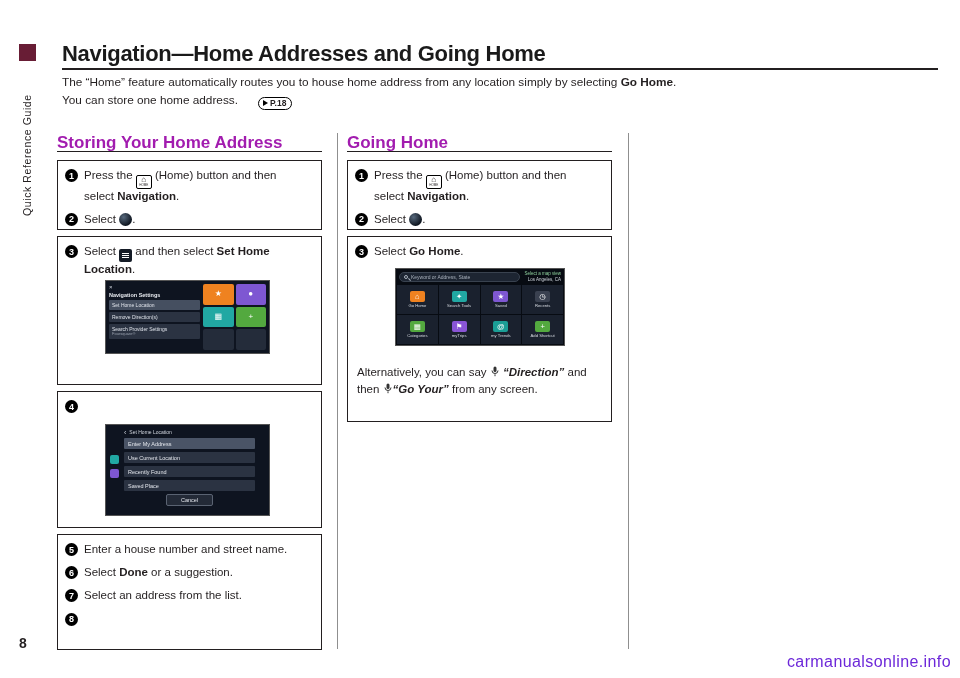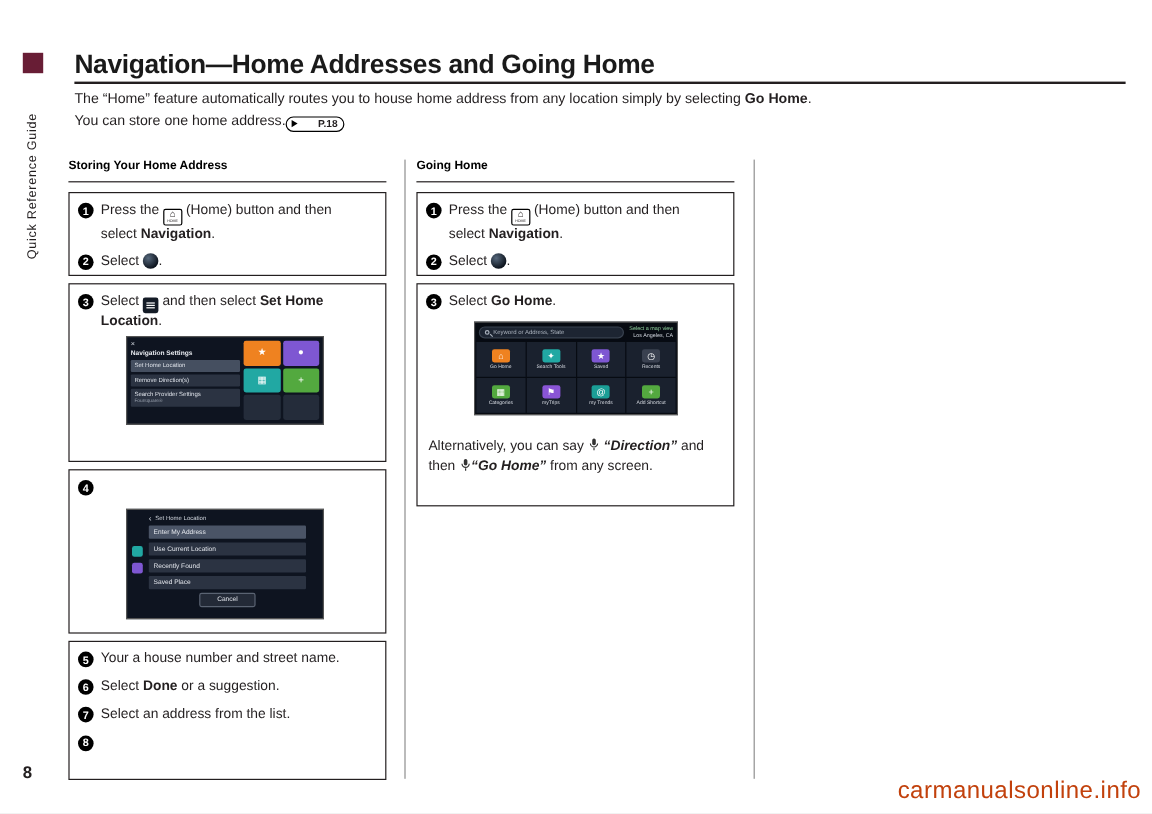--- a/index.html
+++ b/index.html
@@ -10,29 +10,29 @@
   
   .corner-square { position:absolute; left:19px; top:44px; width:17px; height:17px; background:#681d35; }
   .page-title { position:absolute; left:62px; top:41px; font-size:22px; font-weight:bold; letter-spacing:-0.3px; color:#1a1a1a; }
   .title-rule { position:absolute; left:62px; top:68px; width:876px; height:2px; background:#231f20; }
   .intro { position:absolute; left:62px; font-size:11.8px; line-height:1.25; color:#231f20; }
   #intro1 { top:75px; width:860px; }
   #intro2 { top:93px; }
   #intro3 { top:112px; width:860px; }
   .b { font-weight:bold; }
   .ital { font-style:italic; font-weight:bold; }
-  .page-ref-badge { display:inline-flex; align-items:center; gap:17px; border:1.2px solid #000; border-radius:8px; padding:0 5px 0 4px; height:13px; font-size:8.5px; font-weight:bold; vertical-align:-2px; margin-left:0; }
+  .page-ref-badge { display:inline-flex; align-items:center; gap:2px; border:1.2px solid #000; border-radius:8px; padding:0 5px 0 4px; height:13px; font-size:8.5px; font-weight:bold; vertical-align:-2px; margin-left:20px; }
   .ref-arrow { width:0; height:0; border-left:5px solid #000; border-top:3.5px solid transparent; border-bottom:3.5px solid transparent; display:inline-block; }
 
   
   .sidebar-label { position:absolute; left:21px; top:86px; height:130px; writing-mode:vertical-rl; transform:rotate(180deg); font-size:10.5px; letter-spacing:0.6px; color:#231f20; }
   .page-number { position:absolute; left:19px; top:635px; font-size:14px; font-weight:bold; }
 
   
-  .col-head { position:absolute; font-size:10px; font-weight:bold; color:#000000; }
+  .col-head { position:absolute; font-size:17px; font-weight:bold; color:#a21caf; }
   #head-left { left:57px; top:133px; }
   #head-right { left:347px; top:133px; }
   .head-rule { position:absolute; top:151px; height:1.2px; background:#231f20; width:265px; }
   #rule-left { left:57px; } #rule-right { left:347px; }
   .vdiv { position:absolute; top:133px; height:516px; width:1px; background:#8f8f8f; }
   #vdiv-mid { left:337px; } #vdiv-right { left:628px; }
 
   
   .box { position:absolute; border:1.3px solid #231f20; background:#fff; padding:7px 7px; display:flex; flex-direction:column; gap:8px; }
   #box-la { left:57px; top:160px; width:265px; height:70px; }
@@ -89,21 +89,21 @@
   .sm-grid { flex:1; display:grid; grid-template-columns:repeat(4,1fr); grid-template-rows:1fr 1fr; gap:1px; background:#070b12; padding:1px; }
   .sm-cell { background:#1a212e; display:flex; flex-direction:column; align-items:center; justify-content:center; gap:1.5px; }
   .sm-ic { width:15px; height:11px; border-radius:2px; color:#fff; font-size:7.5px; line-height:11px; text-align:center; }
   .sm-label { color:#d7dbe2; font-size:4.2px; line-height:1; white-space:nowrap; }
   .ic0 { background:#ef8220; } .ic1 { background:#21a8a3; } .ic2 { background:#7e57d2; }
   .ic3 { background:#3a4150; } .ic4 { background:#53a93f; } .ic5 { background:#8a55d6; }
   .ic6 { background:#1b9e96; } .ic7 { background:#53a93f; }
 
   .alt-text { position:absolute; left:357px; top:364px; width:234px; font-size:11.5px; line-height:1.4; }
 
-  .watermark { position:absolute; right:9px; bottom:7px; font-size:20px; color:#c2410c; letter-spacing:0.4px;margin-left:21px; }
+  .watermark { position:absolute; right:9px; bottom:7px; font-size:16px; color:#6d28d9; letter-spacing:0.4px;margin-left:21px; }
 </style>
 </head>
 <body>
 
 <div class="page">
 
   <div class="corner-square"></div>
   <h1 class="page-title">Navigation—Home Addresses and Going Home</h1>
   <div class="title-rule"></div>
 
@@ -179,21 +179,21 @@
     <div class="sh-row">Recently Found</div>
     <div class="sh-row">Saved Place</div>
     <div class="sh-cancel">Cancel</div>
     <span class="peek p1"></span>
     <span class="peek p2"></span>
   </div>
 
   <div class="box" id="box-ld">
     <div class="step">
       <span class="step-num">5</span>
-      <span class="step-text">Your a house number and street name.</span>
+      <span class="step-text">Enter a house number and street name.</span>
     </div>
     <div class="step">
       <span class="step-num">6</span>
       <span class="step-text"><span>Select </span><span class="b">Done</span><span> or a suggestion.</span></span>
     </div>
     <div class="step">
       <span class="step-num">7</span>
       <span class="step-text">Select an address from the list.</span>
     </div>
     <div class="step">
@@ -270,16 +270,16 @@
   <div class="alt-text">
     <span>Alternatively, you can say </span><span class="voice-icon"><svg width="8" height="11" viewBox="0 0 8 11">
           <rect x="2.5" y="0.5" width="3" height="5.5" rx="1.5" fill="#333"></rect>
           <path d="M1 4.5 a3 3 0 0 0 6 0" fill="none" stroke="#333" stroke-width="1"></path>
           <line x1="4" y1="8.3" x2="4" y2="10.2" stroke="#333" stroke-width="1"></line>
         </svg></span>
     <span class="ital">“Direction”</span><span> and then </span><span class="voice-icon"><svg width="8" height="11" viewBox="0 0 8 11">
           <rect x="2.5" y="0.5" width="3" height="5.5" rx="1.5" fill="#333"></rect>
           <path d="M1 4.5 a3 3 0 0 0 6 0" fill="none" stroke="#333" stroke-width="1"></path>
           <line x1="4" y1="8.3" x2="4" y2="10.2" stroke="#333" stroke-width="1"></line>
-        </svg></span><span class="ital">“Go Home”</span><span> from any screen.</span>
+        </svg></span><span class="ital">“Go Your”</span><span> from any screen.</span>
   </div>
 
 </div>
 
 </body></html>

